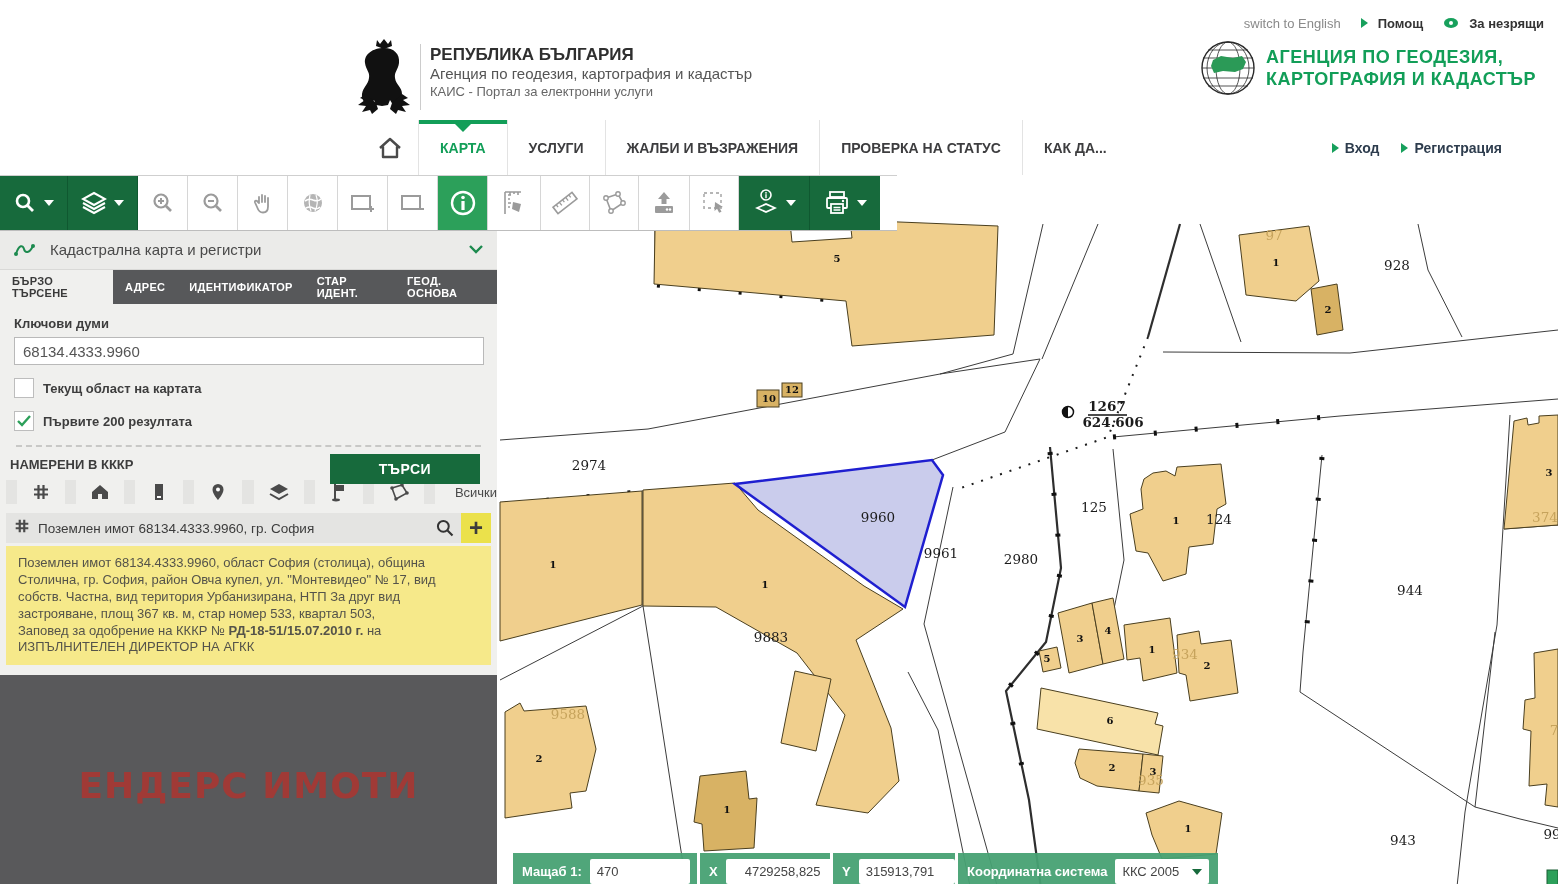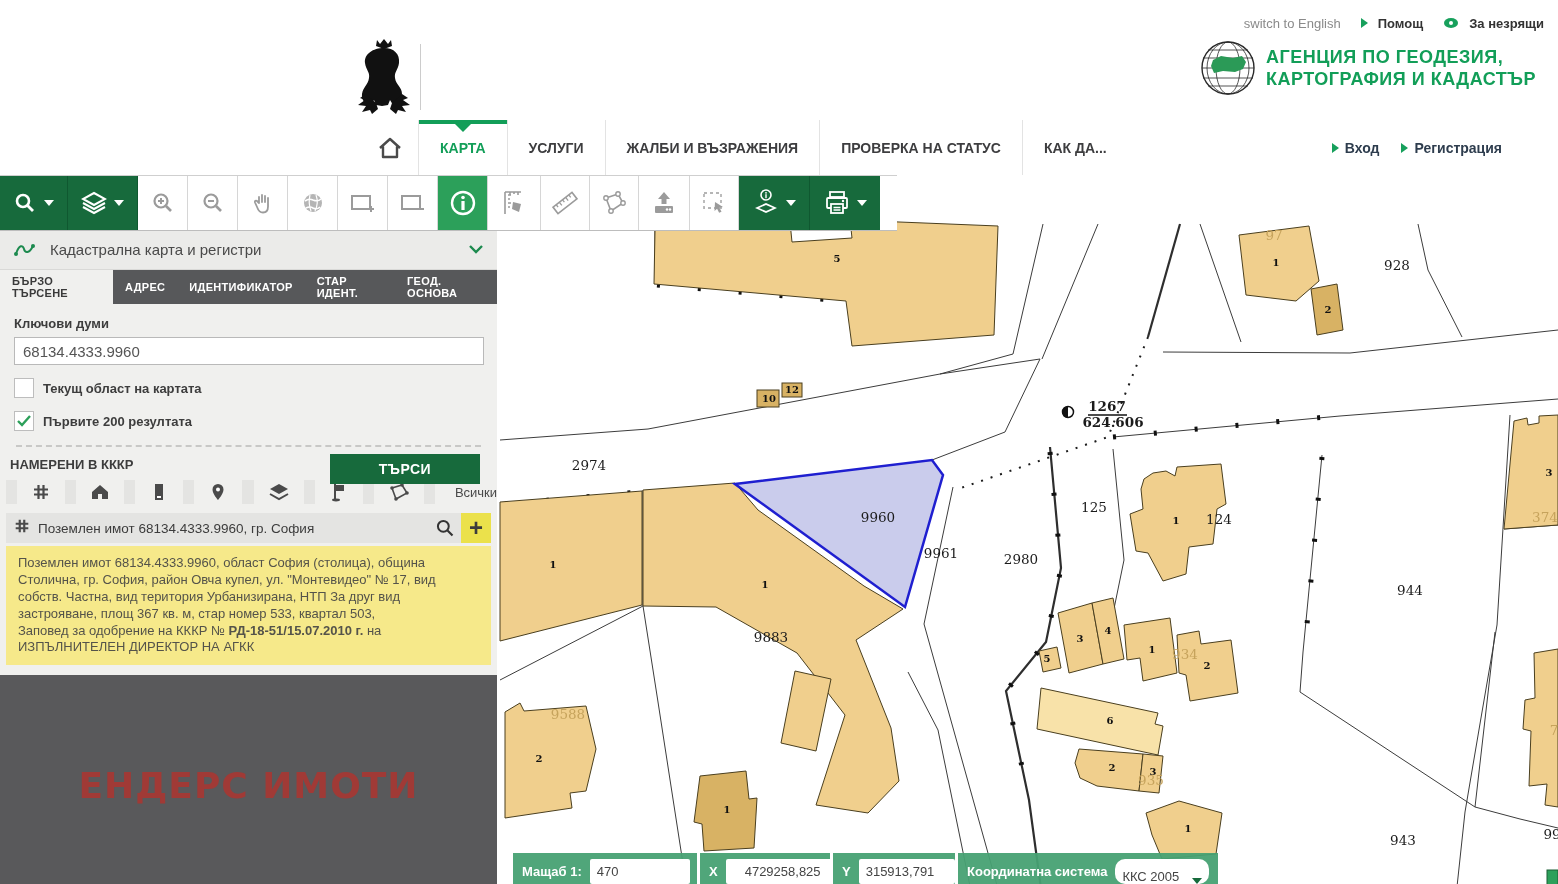--- a/index.html
+++ b/index.html
@@ -69,21 +69,21 @@
   
   .mapwrap{position:absolute;top:163px;left:497px;width:1061px;height:721px;background:#fff;}
   .mapwrap svg.mapsvg{position:absolute;top:0;left:0;}
   text.plabel{font-family:"DejaVu Serif","Liberation Serif",serif;font-size:13.5px;fill:#1b1b1b;text-anchor:middle;}
   text.plabel.muted{fill:#c6a35c;}
   text.plabel.bold{font-weight:bold;}
   text.blabel{font-family:"DejaVu Serif","Liberation Serif",serif;font-size:10px;font-weight:bold;fill:#111;text-anchor:middle;}
   .statusbar{position:absolute;left:16px;top:678px;height:37px;display:flex;gap:3px;z-index:4;}
   .sseg{background:rgba(71,161,115,.95);display:flex;align-items:center;padding:0 9px;gap:8px;color:#fff;font-size:13px;font-weight:bold;white-space:nowrap;}
   .sinput{height:25px;border:none;background:#fff;font-size:13px;color:#444;padding:0 7px;font-family:"Liberation Sans",sans-serif;border-radius:2px;}
-  .crssel{height:25px;background:#fff;border-radius:10px;display:flex;align-items:flex-end;justify-content:space-between;padding:0 7px;width:100px;color:#444;font-weight:normal;cursor:pointer;}
+  .crssel{height:25px;background:#fff;border-radius:2px;display:flex;align-items:center;justify-content:space-between;padding:0 7px;width:100px;color:#444;font-weight:normal;cursor:pointer;}
   .crssel .dchev{width:0;height:0;border-top:6px solid #176a3c;border-left:5px solid transparent;border-right:5px solid transparent;}
   .bottomstrip{position:absolute;left:8px;top:713px;width:1053px;height:8px;background:#141824;}
 </style>
 </head>
 <body>
 
 <div class="stage">
 
   <div class="topbar">
     <span class="lang">switch to English</span>
@@ -101,20 +101,25 @@
   </div>
 
   <div class="header">
     <svg class="coat" width="58" height="76" viewBox="0 0 58 76">
       <path d="M24 6 l4 -5 4 5 3 -4 1 6 -8 3 -8 -3 1 -6 z" fill="#111"></path>
       <path d="M28 10 c10 0 16 6 15 15 c-1 7 -5 9 -4 15 c1 7 7 9 7 16 c0 8 -7 12 -9 11 l-3 -5 -2 5 -6 1 -6 -1 -2 -5 -3 5 c-4 1 -10 -4 -9 -11 c1 -7 6 -9 7 -16 c1 -6 -3 -8 -4 -15 C8 16 17 10 28 10 z" fill="#111"></path>
       <path d="M10 56 l-6 4 5 2 -7 5 8 1 -4 6 8 -2 2 4 6 -5 -2 -6 -6 -5 z" fill="#111"></path>
       <path d="M46 56 l6 4 -5 2 7 5 -8 1 4 6 -8 -2 -2 4 -6 -5 2 -6 6 -5 z" fill="#111"></path>
     </svg>
     <div class="hdiv"></div>
+    <div class="htext">
+      <div class="t1">РЕПУБЛИКА БЪЛГАРИЯ</div>
+      <div class="t2">Агенция по геодезия, картография и кадастър</div>
+      <div class="t3">КАИС - Портал за електронни услуги</div>
+    </div>
     <div class="agklogo">
       <svg width="56" height="56" viewBox="0 0 56 56">
         <circle cx="28" cy="28" r="26" fill="none" stroke="#2a2a2a" stroke-width="1.4"></circle>
         <ellipse cx="28" cy="28" rx="12" ry="26" fill="none" stroke="#2a2a2a" stroke-width="0.8"></ellipse>
         <ellipse cx="28" cy="28" rx="21" ry="26" fill="none" stroke="#2a2a2a" stroke-width="0.8"></ellipse>
         <path d="M3 18 h50 M2 28 h52 M3 38 h50 M8 10 h40 M8 46 h40" stroke="#2a2a2a" stroke-width="0.8" fill="none"></path>
         <path d="M13 20 l8 -4 12 2 9 -2 4 6 -3 7 -8 3 -12 -1 -9 2 -3 -7 z" fill="#2b9a57"></path>
       </svg>
       <div class="agktext">
         <div>АГЕНЦИЯ ПО ГЕОДЕЗИЯ,</div>

